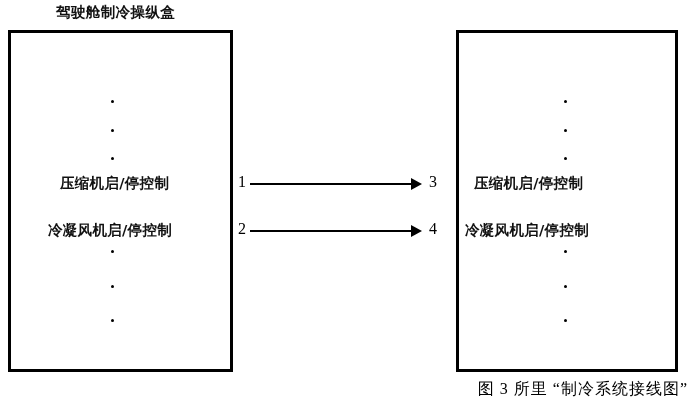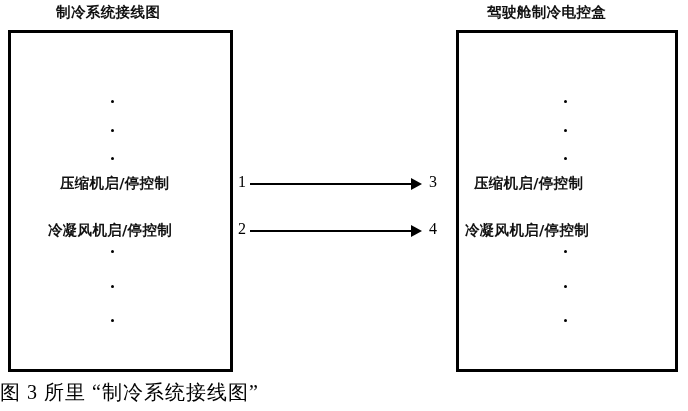--- a/index.html
+++ b/index.html
@@ -121,36 +121,35 @@
     border-bottom: 6px solid transparent;
     border-left: 11px solid #000000;
   }
 
   
   #caption {
     position: absolute;
     left: 0;
     top: 379px;
     width: 688px;
-    text-align: left;
+    text-align: right;
     font-family: "Liberation Serif", "DejaVu Serif", serif;
-    font-size: 20px;
+    font-size: 16px;
     letter-spacing: 1px;
     color: #000000;
     white-space: nowrap;
   }
 </style>
 </head>
 <body>
 
 <div class="stage">
 
-  <div class="box-title" id="title-left">制冷系统接线图</div>
+  <div class="box-title" id="title-left">驾驶舱制冷操纵盒</div>
 
-  <div class="box-title" id="title-right">驾驶舱制冷电控盒</div>
 
   <div class="unit-box" id="box-left"></div>
 
   <div class="unit-box" id="box-right"></div>
 
   <div class="dots" id="dots-left-top">
     <i></i>
       <i></i>
       <i></i>
   </div>

